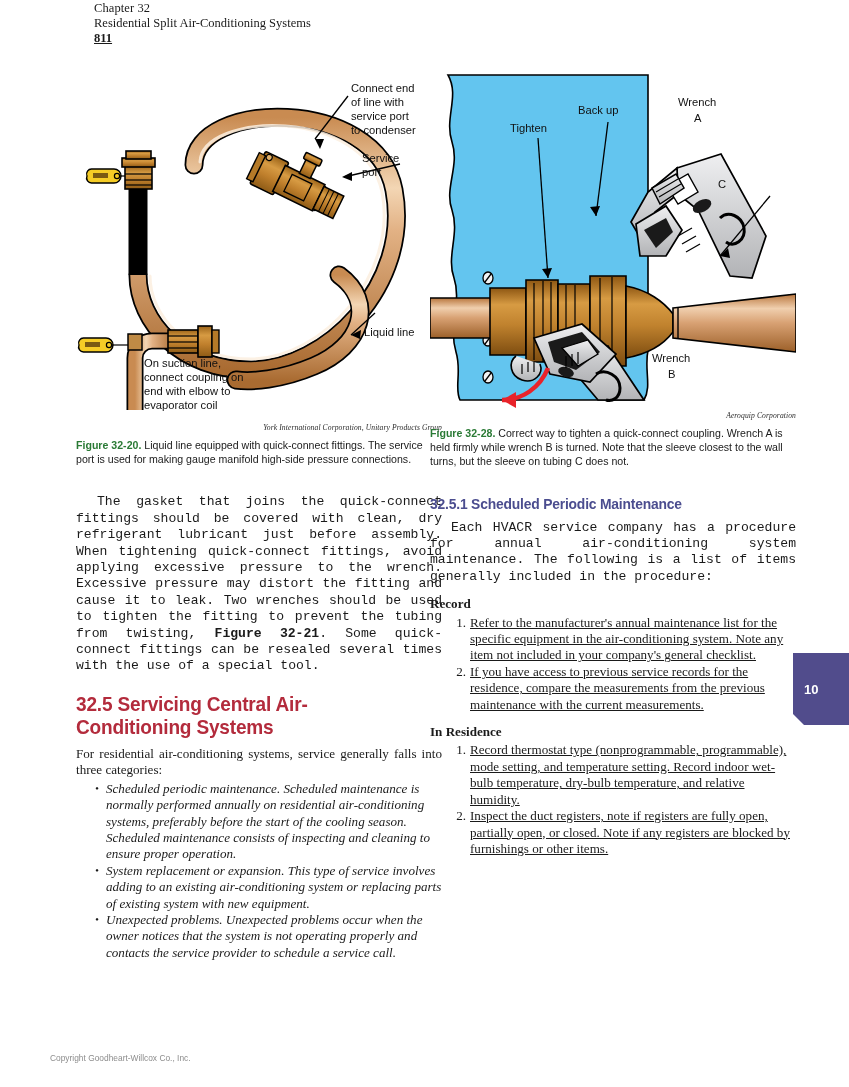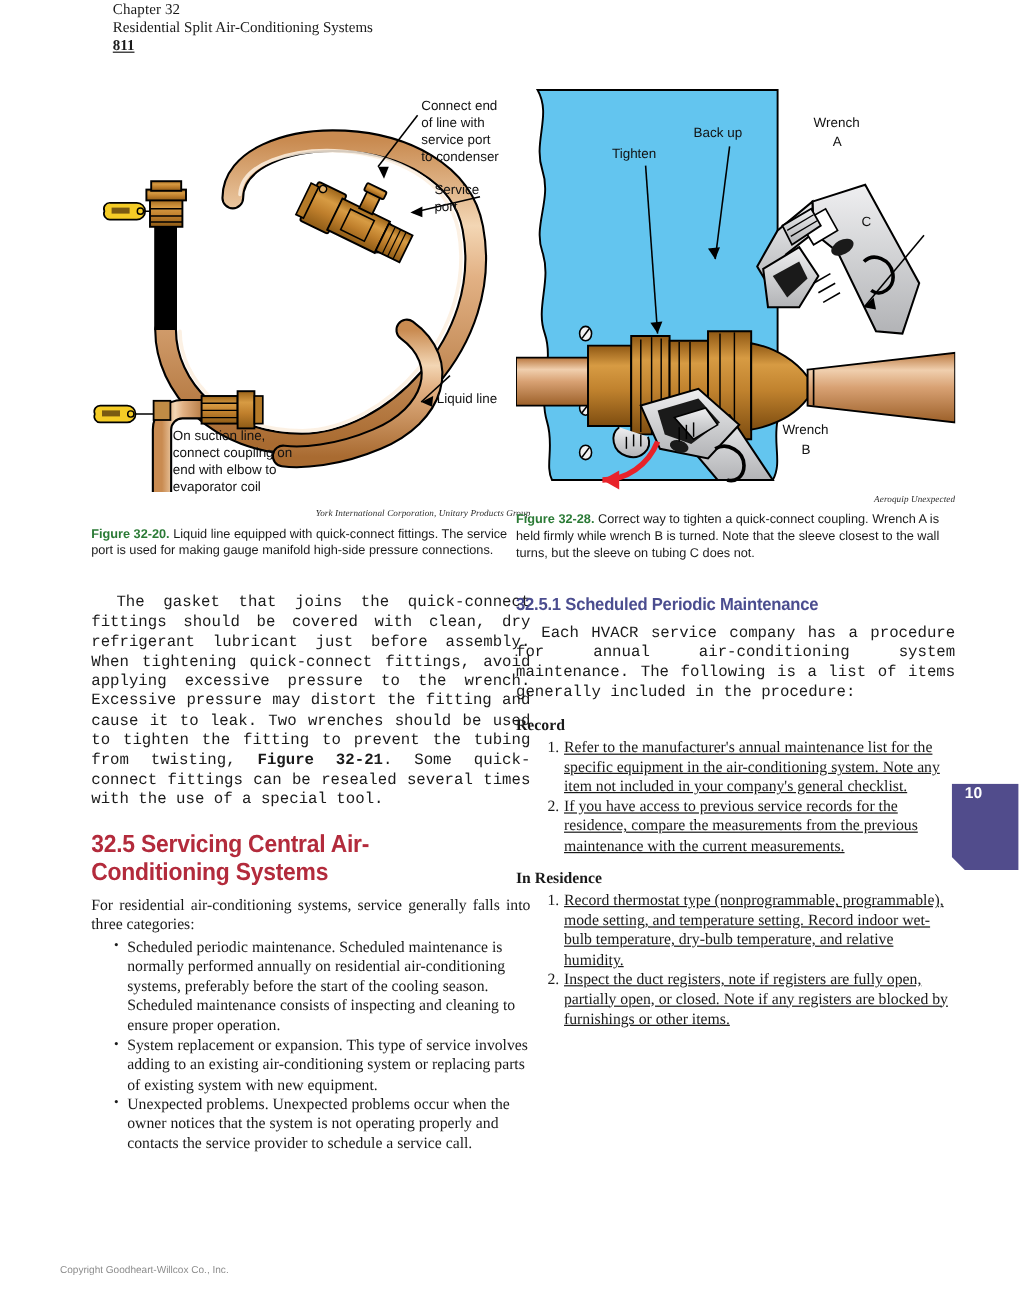--- a/index.html
+++ b/index.html
@@ -134,20 +134,21 @@
     padding: 0 0 0 19px;
     list-style: none;
   }
   ul.bullets > li {
     font-family: "Liberation Serif", serif;
     font-size: 13.1px;
     line-height: 16.4px;
     position: relative;
     margin-bottom: 0;
     padding-left: 11px;
+    font-style: italic;
   }
   ul.bullets > li::before {
     content: "\2022";
     position: absolute;
     left: 0;
     top: -1px;
     font-size: 11px;
   }
 
   ol.numlist {
@@ -180,21 +181,21 @@
     right: 0;
     top: 653px;
     width: 56px;
     height: 72px;
     background: #514c8c;
     color: #ffffff;
     font-family: "Liberation Sans", sans-serif;
     font-weight: bold;
     font-size: 13px;
     display: flex;
-    align-items: flex-start;
+    align-items: center;
     padding-left: 11px;
     box-sizing: border-box;
     clip-path: polygon(0 0, 100% 0, 100% 100%, 11px 100%, 0 calc(100% - 11px));
   }
 
   
   .footer {
     position: absolute;
     left: 50px;
     bottom: 24px;
@@ -515,21 +516,21 @@
         <text class="artlabel" x="248" y="36">Wrench</text>
         <text class="artlabel" x="264" y="52">A</text>
       </g>
       <g>
         <text class="artlabel" x="222" y="292">Wrench</text>
         <text class="artlabel" x="238" y="308">B</text>
       </g>
       <text class="artlabel" x="288" y="118">C</text>
     </svg>
 
-    <div class="fig-credit">Aeroquip Unexpected</div>
+    <div class="fig-credit">Aeroquip Corporation</div>
 
     <div class="fig-caption">
       <span class="figlabel">Figure 32-28.</span>
       <span>Correct way to tighten a quick-connect coupling. Wrench A is held firmly while wrench B is turned. Note that the sleeve closest to the wall turns, but the sleeve on tubing C does not.</span>
     </div>
   </div>
 
   <div style="height:26px"></div>
 
   <h3 class="subsect">32.5.1 Scheduled Periodic Maintenance</h3>

